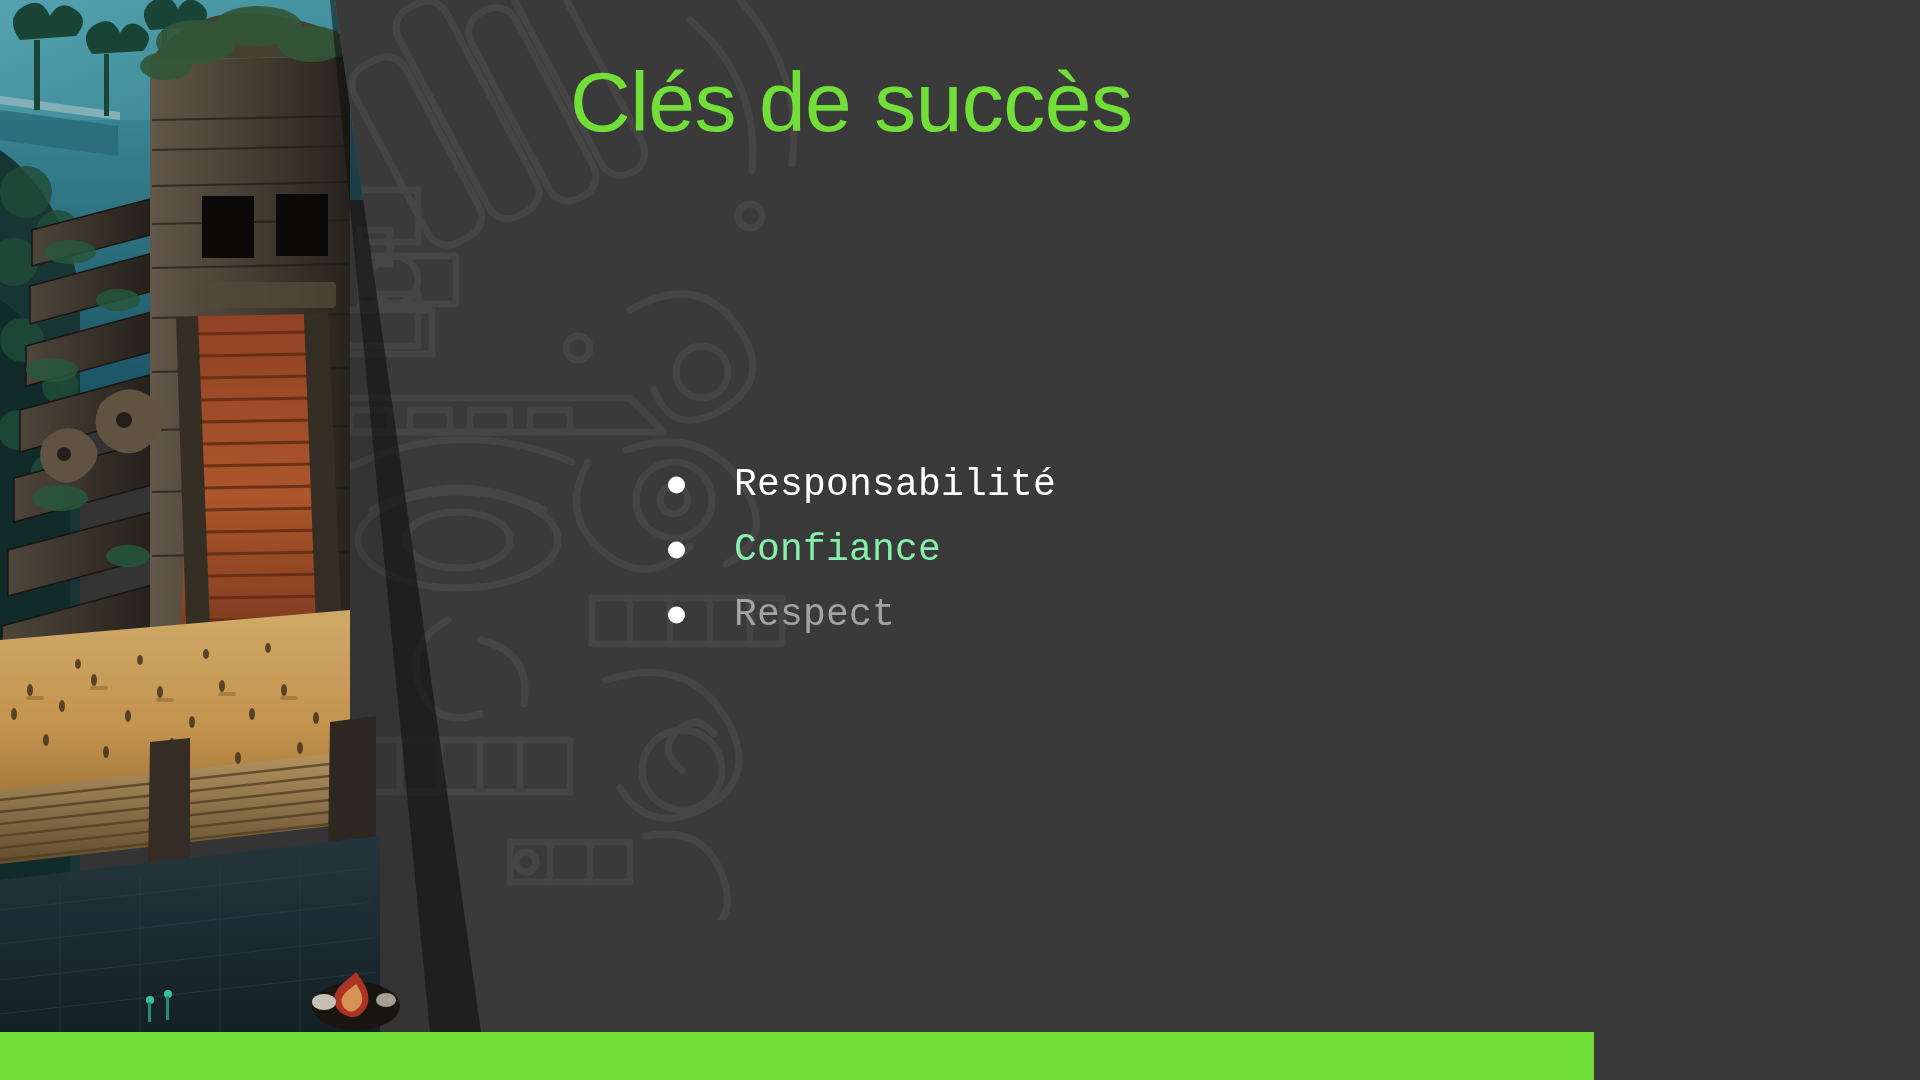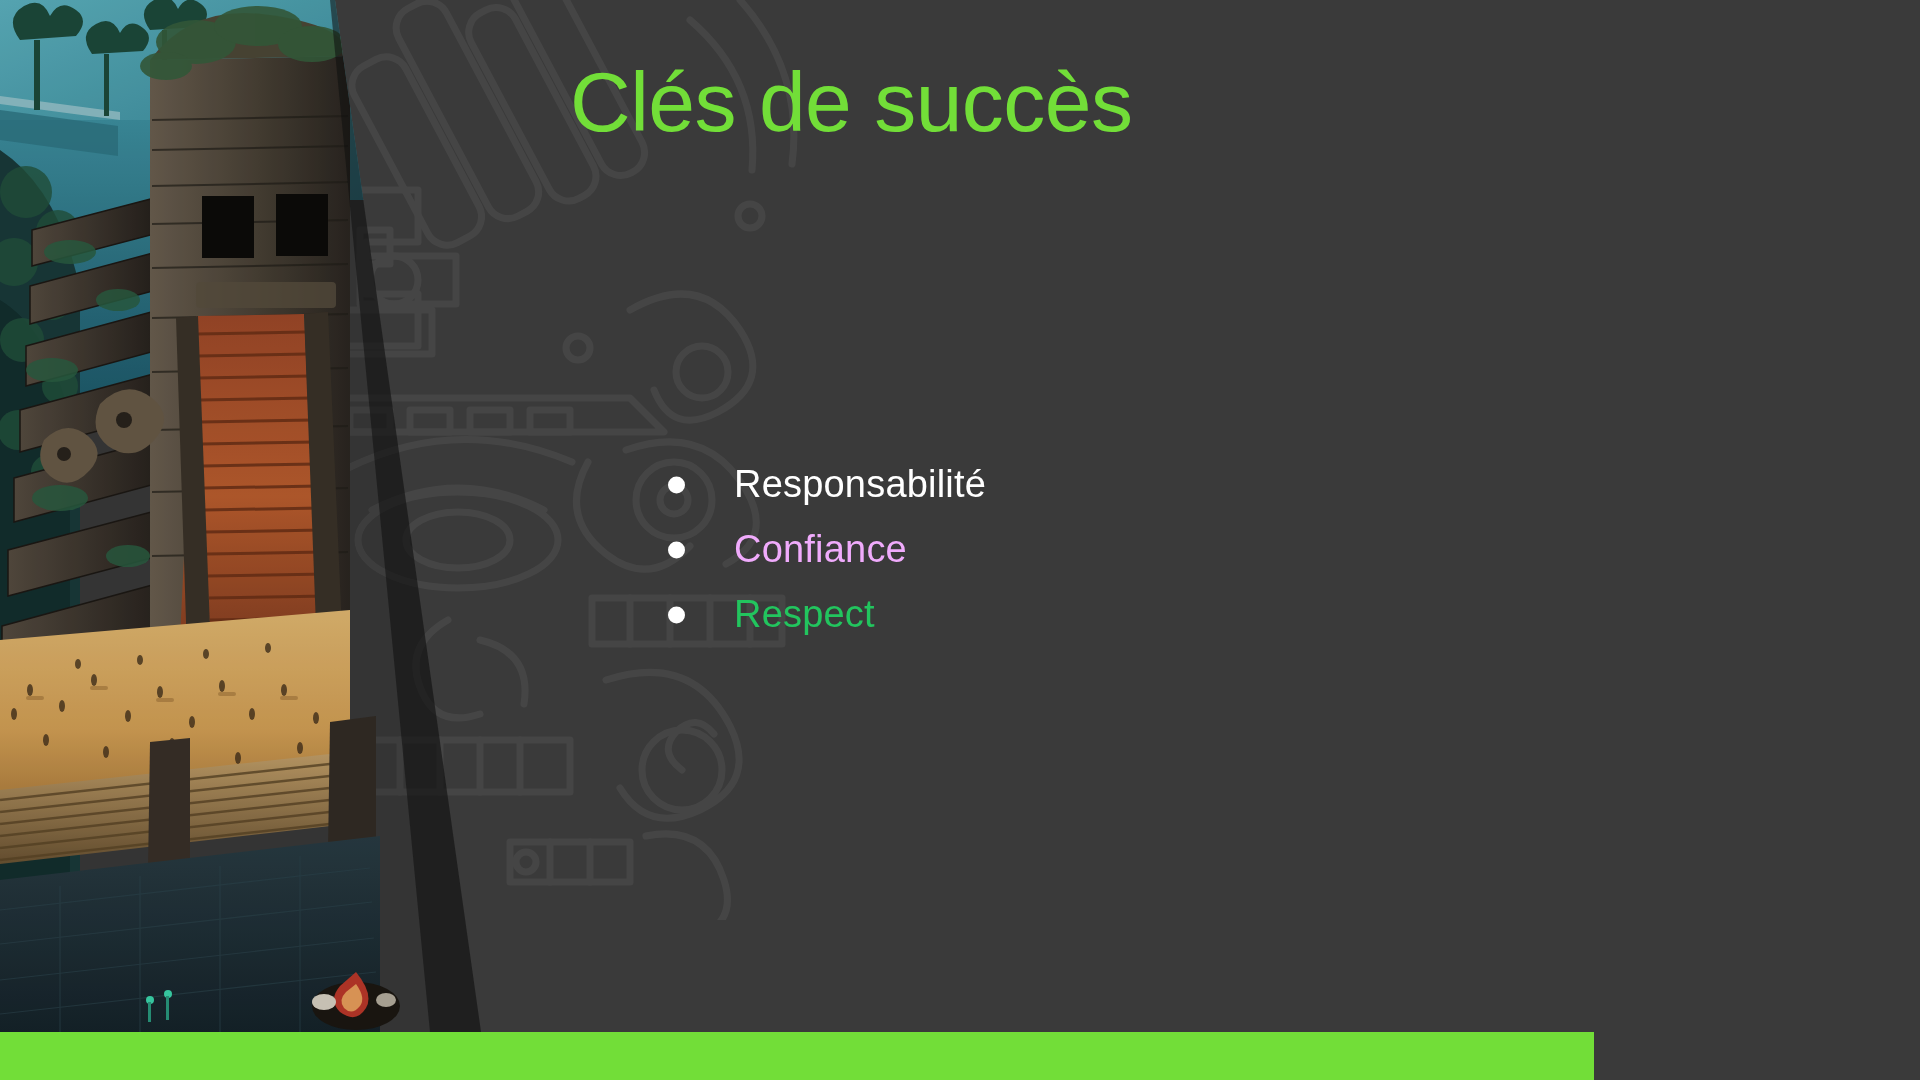--- a/index.html
+++ b/index.html
@@ -68,20 +68,21 @@
     position:relative;
     display:flex;
     align-items:center;
     height:65px;
     padding-left:66px;
     font-size:38px;
     font-weight:300;
     color:#ffffff;
     letter-spacing:0.2px;
     white-space:nowrap;
+    font-family:Liberation Mono, monospace;
   }
   .bullets li .dot {
     position:absolute;
     left:0;
     top:50%;
     transform:translateY(-50%);
     width:17px;
     height:17px;
     border-radius:50%;
     background:#ffffff;
@@ -389,25 +390,25 @@
     </svg>
   </div>
 
   <h1 class="title" style="color:#72de38">Clés de succès</h1>
 
   <ul class="bullets">
     <li style="color: rgb(255, 255, 255);">
       <span class="dot"></span>
       <span>Responsabilité</span>
     </li>
-    <li style="color: #f0abfc;">
+    <li style="color: #86efac;">
       <span class="dot"></span>
       <span>Confiance</span>
     </li>
-    <li style="color: #22c55e;">
+    <li style="color: #a3a3a3;">
       <span class="dot"></span>
       <span>Respect</span>
     </li>
   </ul>
 
   <div class="bottom-bar" style="background:#72de38"></div>
 
 </div>
 
 </body></html>

